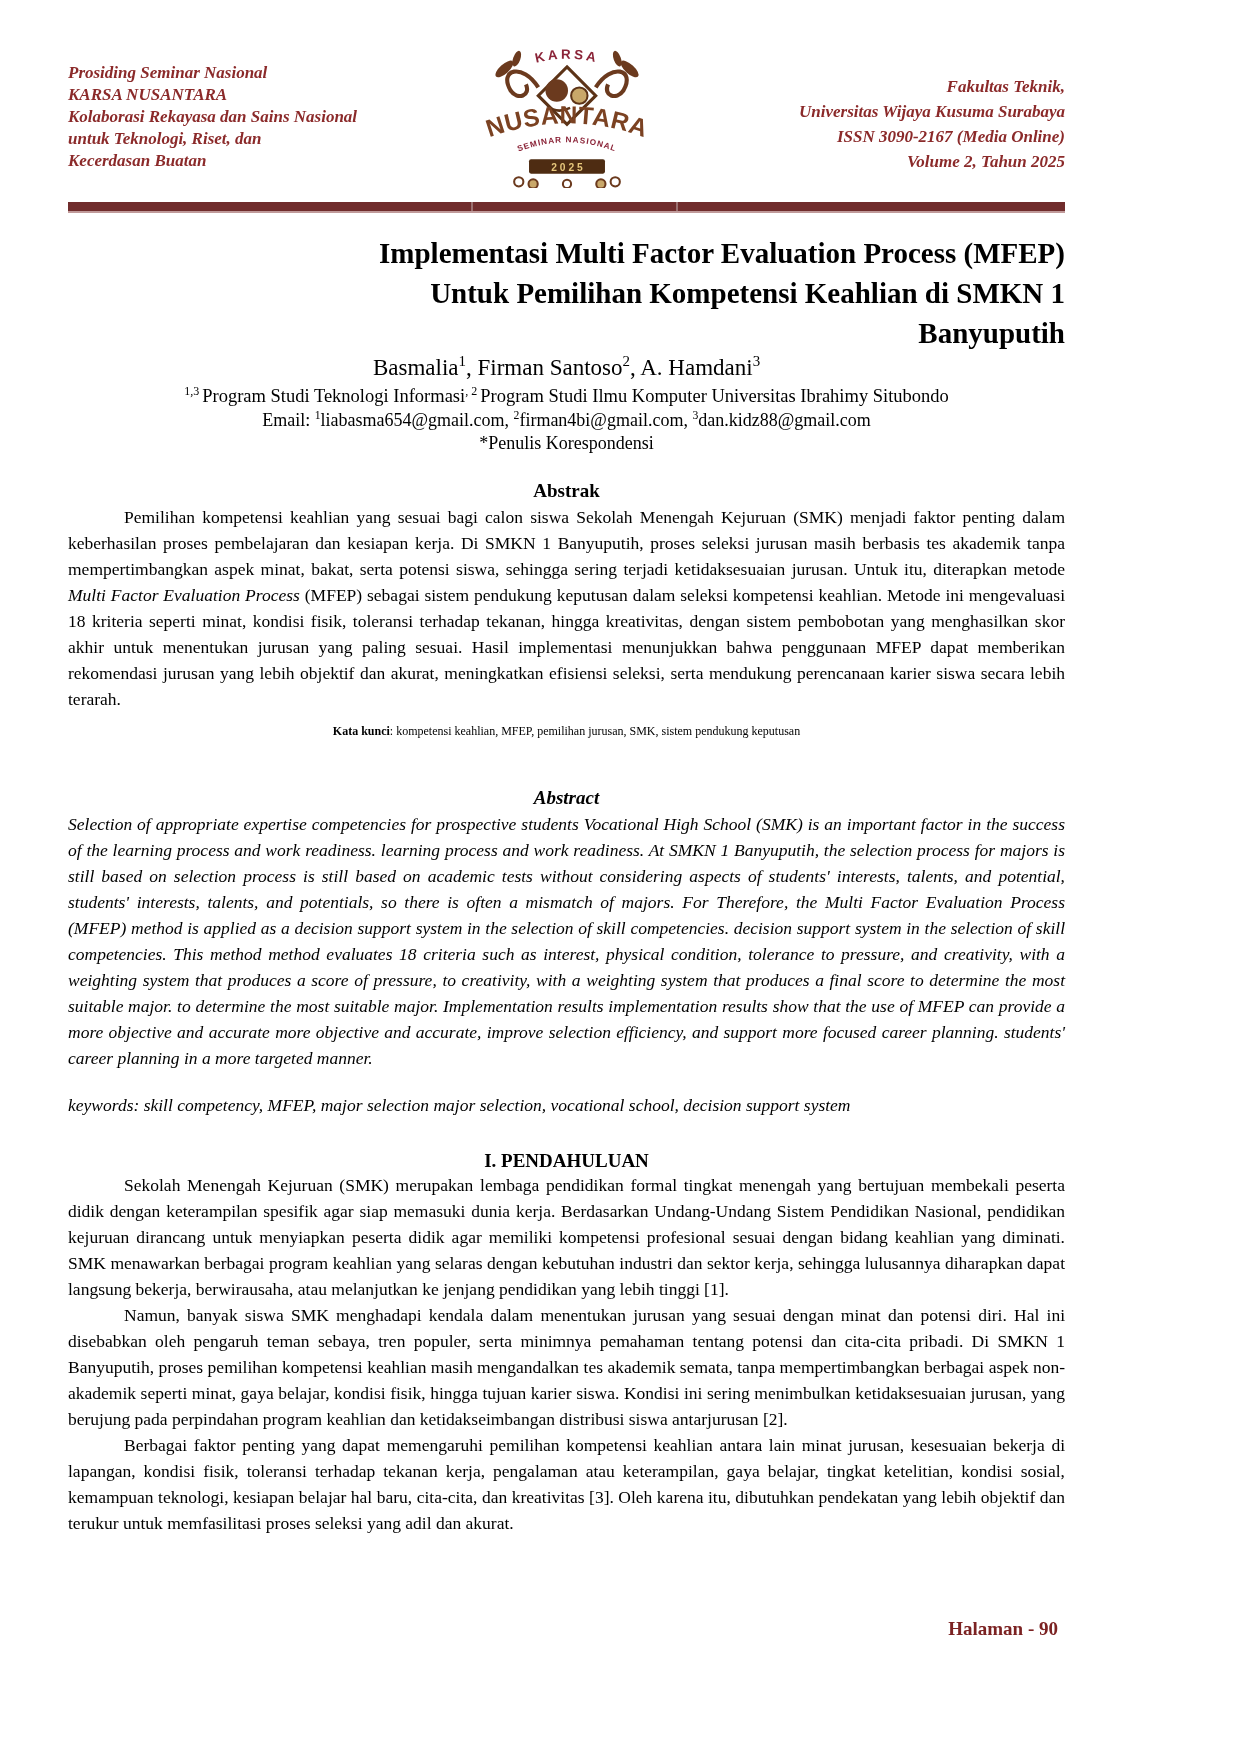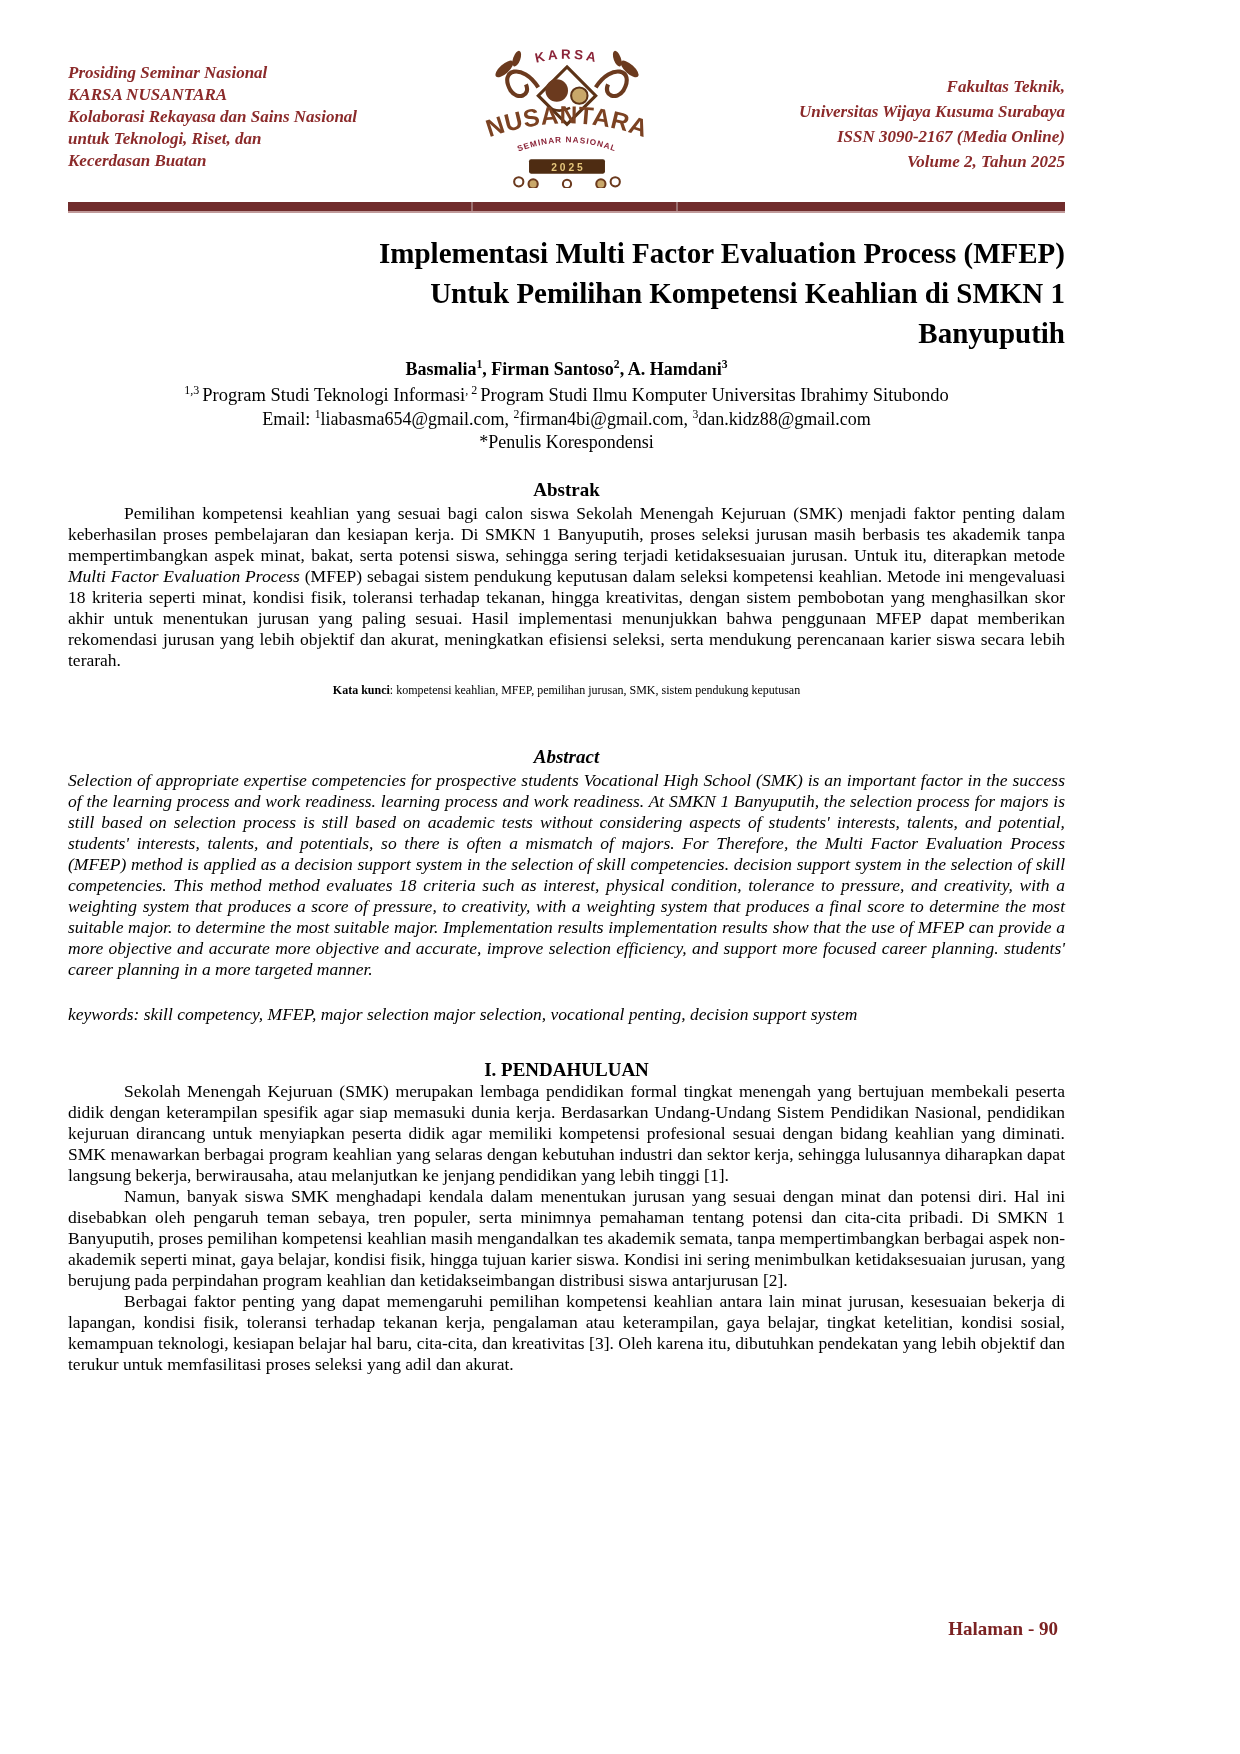--- a/index.html
+++ b/index.html
@@ -31,31 +31,31 @@
     border-bottom:2px solid #C09A9A; position:relative;
   }
   .divider .seg { position:absolute; top:0; bottom:0; width:2px; background:#9b6f6f; }
   .divider .seg1 { left:40.4%; }
   .divider .seg2 { left:61%; }
   
   .page-title {
     margin-top:20px; text-align:right;
     font-weight:bold; font-size:29px; line-height:40px;
   }
-  .authors { text-align:center; font-weight:bold; font-size:18px; margin-top:5px; }
+  .authors { text-align:center; font-weight:normal; font-size:23px; }
   sup { font-size:0.65em; }
   .affiliation { text-align:center; font-size:18.5px; margin-top:3px; }
   .email-line { text-align:center; font-size:18px; margin-top:2px; }
   .correspondence { text-align:center; font-size:18px; margin-top:2px; }
   
   .section-heading { text-align:center; font-weight:bold; font-size:19px; }
   .h-abstrak { margin-top:26px; }
   .h-abstract-en { margin-top:48px; font-style:italic; }
   .h-intro { margin-top:34px; }
-  .body-text { font-size:17.5px; line-height:21px; text-align:justify; margin:0; }
+  .body-text { font-size:17.5px; line-height:26px; text-align:justify; margin:0; }
   .abstract-body { margin-top:2px; text-indent:56px; }
   .kata-kunci { margin-top:12px; font-size:12px;text-align:center; }
   .abstract-en-body { margin-top:2px; font-style:italic; }
   .keywords-en { margin-top:24px; font-style:italic; font-size:17.5px; }
   .intro p { margin:0; text-indent:56px; }
   
   .footer {
     position:absolute; top:1618px; right:182px;
     color:#7B2222; font-weight:bold; font-size:19px;
   }
@@ -143,21 +143,21 @@
   <div class="correspondence">*Penulis Korespondensi</div>
 
   <div class="section-heading h-abstrak">Abstrak</div>
   <p class="body-text abstract-body"><span>Pemilihan kompetensi keahlian yang sesuai bagi calon siswa Sekolah Menengah Kejuruan (SMK) menjadi faktor penting dalam keberhasilan proses pembelajaran dan kesiapan kerja. Di SMKN 1 Banyuputih, proses seleksi jurusan masih berbasis tes akademik tanpa mempertimbangkan aspek minat, bakat, serta potensi siswa, sehingga sering terjadi ketidaksesuaian jurusan. Untuk itu, diterapkan metode </span><i>Multi Factor Evaluation Process</i><span> (MFEP) sebagai sistem pendukung keputusan dalam seleksi kompetensi keahlian. Metode ini mengevaluasi 18 kriteria seperti minat, kondisi fisik, toleransi terhadap tekanan, hingga kreativitas, dengan sistem pembobotan yang menghasilkan skor akhir untuk menentukan jurusan yang paling sesuai. Hasil implementasi menunjukkan bahwa penggunaan MFEP dapat memberikan rekomendasi jurusan yang lebih objektif dan akurat, meningkatkan efisiensi seleksi, serta mendukung perencanaan karier siswa secara lebih terarah.</span></p>
 
   <div class="kata-kunci"><b>Kata kunci</b><span>: kompetensi keahlian, MFEP, pemilihan jurusan, SMK, sistem pendukung keputusan</span></div>
 
   <div class="section-heading h-abstract-en">Abstract</div>
   <p class="body-text abstract-en-body">Selection of appropriate expertise competencies for prospective students Vocational High School (SMK) is an important factor in the success of the learning process and work readiness. learning process and work readiness. At SMKN 1 Banyuputih, the selection process for majors is still based on selection process is still based on academic tests without considering aspects of students' interests, talents, and potential, students' interests, talents, and potentials, so there is often a mismatch of majors. For Therefore, the Multi Factor Evaluation Process (MFEP) method is applied as a decision support system in the selection of skill competencies. decision support system in the selection of skill competencies. This method method evaluates 18 criteria such as interest, physical condition, tolerance to pressure, and creativity, with a weighting system that produces a score of pressure, to creativity, with a weighting system that produces a final score to determine the most suitable major. to determine the most suitable major. Implementation results implementation results show that the use of MFEP can provide a more objective and accurate more objective and accurate, improve selection efficiency, and support more focused career planning. students' career planning in a more targeted manner.</p>
 
-  <div class="keywords-en">keywords: skill competency, MFEP, major selection major selection, vocational penting, decision support system</div>
+  <div class="keywords-en">keywords: skill competency, MFEP, major selection major selection, vocational school, decision support system</div>
 
   <div class="section-heading h-intro">I. PENDAHULUAN</div>
   <div class="intro body-text">
     <p>Sekolah Menengah Kejuruan (SMK) merupakan lembaga pendidikan formal tingkat menengah yang bertujuan membekali peserta didik dengan keterampilan spesifik agar siap memasuki dunia kerja. Berdasarkan Undang-Undang Sistem Pendidikan Nasional, pendidikan kejuruan dirancang untuk menyiapkan peserta didik agar memiliki kompetensi profesional sesuai dengan bidang keahlian yang diminati. SMK menawarkan berbagai program keahlian yang selaras dengan kebutuhan industri dan sektor kerja, sehingga lulusannya diharapkan dapat langsung bekerja, berwirausaha, atau melanjutkan ke jenjang pendidikan yang lebih tinggi [1].</p>
     <p>Namun, banyak siswa SMK menghadapi kendala dalam menentukan jurusan yang sesuai dengan minat dan potensi diri. Hal ini disebabkan oleh pengaruh teman sebaya, tren populer, serta minimnya pemahaman tentang potensi dan cita-cita pribadi. Di SMKN 1 Banyuputih, proses pemilihan kompetensi keahlian masih mengandalkan tes akademik semata, tanpa mempertimbangkan berbagai aspek non-akademik seperti minat, gaya belajar, kondisi fisik, hingga tujuan karier siswa. Kondisi ini sering menimbulkan ketidaksesuaian jurusan, yang berujung pada perpindahan program keahlian dan ketidakseimbangan distribusi siswa antarjurusan [2].</p>
     <p>Berbagai faktor penting yang dapat memengaruhi pemilihan kompetensi keahlian antara lain minat jurusan, kesesuaian bekerja di lapangan, kondisi fisik, toleransi terhadap tekanan kerja, pengalaman atau keterampilan, gaya belajar, tingkat ketelitian, kondisi sosial, kemampuan teknologi, kesiapan belajar hal baru, cita-cita, dan kreativitas [3]. Oleh karena itu, dibutuhkan pendekatan yang lebih objektif dan terukur untuk memfasilitasi proses seleksi yang adil dan akurat.</p>
   </div>
 
   <div class="footer">Halaman - 90</div>
 

